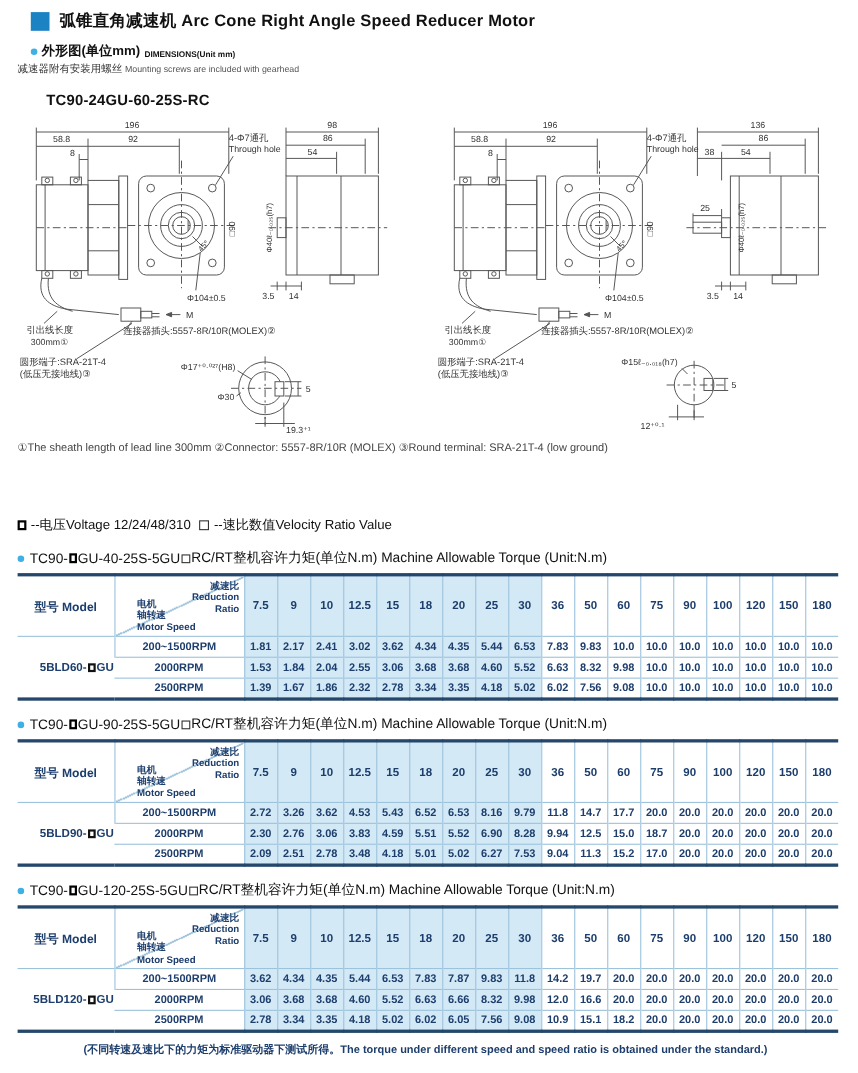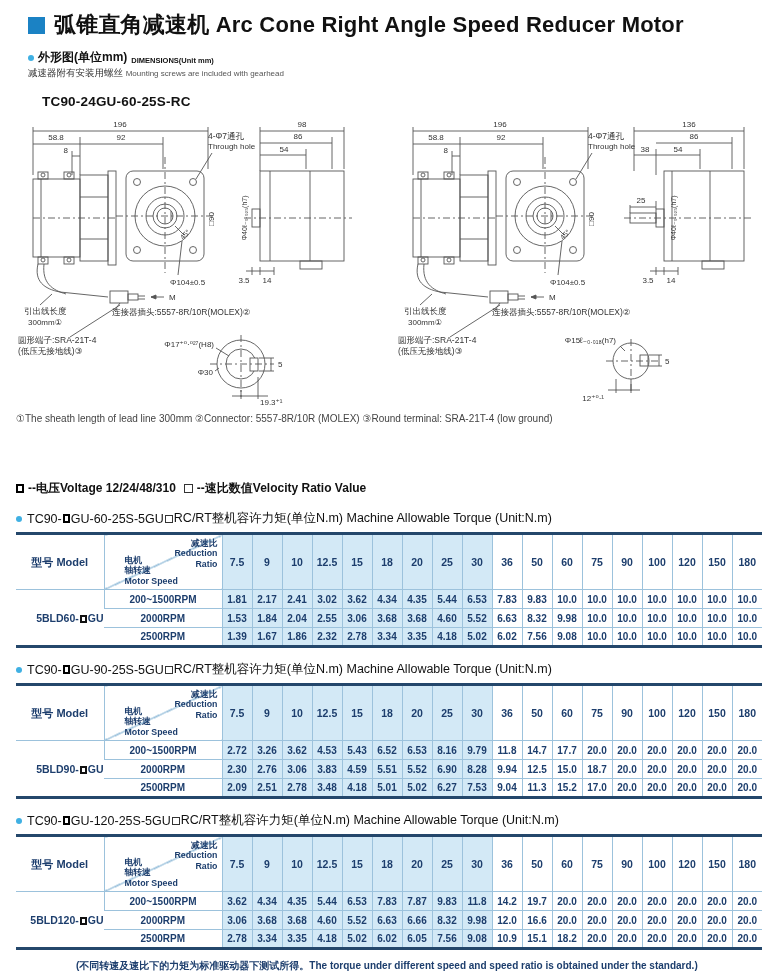--- a/index.html
+++ b/index.html
@@ -4,38 +4,38 @@
 <style>
   * { box-sizing: border-box; }
   html,body { margin:0; padding:0; }
   body {
     width:780px; height:975px; overflow:hidden; background:#fff; color:#111;
     font-family:"Liberation Sans","DejaVu Sans",sans-serif;
   }
   
   .hdr { display:flex; align-items:center; gap:9px; margin:10px 0 0 28px; }
   .hdr .sq { width:17px; height:17px; background:#1b82c4; flex:0 0 auto; }
-  .hdr h1 { font-size:22px; font-weight:bold; margin:0; letter-spacing:.2px; }
+  .hdr h1 { font-size:15px; font-weight:bold; margin:0; letter-spacing:.2px; }
   .sub1 { display:flex; align-items:center; gap:4px; margin:9px 0 0 28px; font-weight:bold; }
   .sub1 .dot { width:6px; height:6px; border-radius:50%; background:#3fb0e3; }
   .sub1 .zh { font-size:12px; }
   .sub1 .en { font-size:7.5px; align-self:flex-end; padding-bottom:1px; }
-  .sub2 { margin:1px 0 0 28px; font-size:9.5px; color:#333; }
+  .sub2 { margin:1px 0 0 16px; font-size:9.5px; color:#333; }
   .sub2 .en { font-size:8px; color:#555; }
   .model { margin:14px 0 0 42px; font-size:13.5px; font-weight:bold; letter-spacing:.2px; }
   
   .drawings { display:flex; margin:0 0 0 8px; }
   svg.draw { flex:0 0 auto; }
   svg.draw text { font-size:8px; fill:#333; }
   svg.draw text.zh { font-size:8.5px; }
   svg.draw text.sm { font-size:7px; }
   .dnote { margin:4px 0 0 16px; font-size:10px; color:#444; }
   
   .legend { display:flex; align-items:center; gap:4px; margin:56px 0 0 16px;
-            font-size:12px; font-weight:bold; }
+            font-size:12px; font-weight:normal; }
   .vbox { display:inline-block; width:8px; height:9px; border:2.5px solid #000; background:#fff; flex:0 0 auto; }
   .rbox { display:inline-block; width:9px; height:9px; border:1px solid #333; background:#fff; flex:0 0 auto; }
   
   .sec-title { display:flex; align-items:center; margin:13px 0 5px 16px;
                font-size:12.5px; font-weight:normal; }
   .sec-title .dot { width:6px; height:6px; border-radius:50%; background:#3fb0e3; margin-right:5px; flex:0 0 auto; }
   .sec-title .vbox { width:7px; height:9px; margin:0 1px; }
   .sec-title .rbox { width:8px; height:8px; margin:0 1px; }
   table.torque { width:746px; margin-left:16px; border-collapse:collapse; table-layout:fixed;
                  border-top:3px solid #24476b; border-bottom:3px solid #24476b; color:#1d3e6d; }
@@ -326,21 +326,21 @@
   <span class="vbox"></span>
   <span>--电压Voltage 12/24/48/310</span>
   <span class="rbox" style="margin-left:4px;"></span>
   <span>--速比数值Velocity Ratio Value</span>
 </div>
 
 <div class="sec-title">
   <span class="dot"></span>
   <span>TC90-</span>
     <span class="vbox"></span>
-    <span>GU-60-25S-5GU</span>
+    <span>GU-40-25S-5GU</span>
     <span class="rbox"></span>
     <span>RC/RT整机容许力矩(单位N.m) Machine Allowable Torque (Unit:N.m)</span>
 </div>
 <table class="torque">
     <thead>
       <tr>
         <th class="model-h">型号 Model</th>
         <th class="diag">
           <span class="rr">减速比<br>Reduction<br>Ratio</span>
           <span class="ms">电机<br>轴转速<br>Motor Speed</span>

